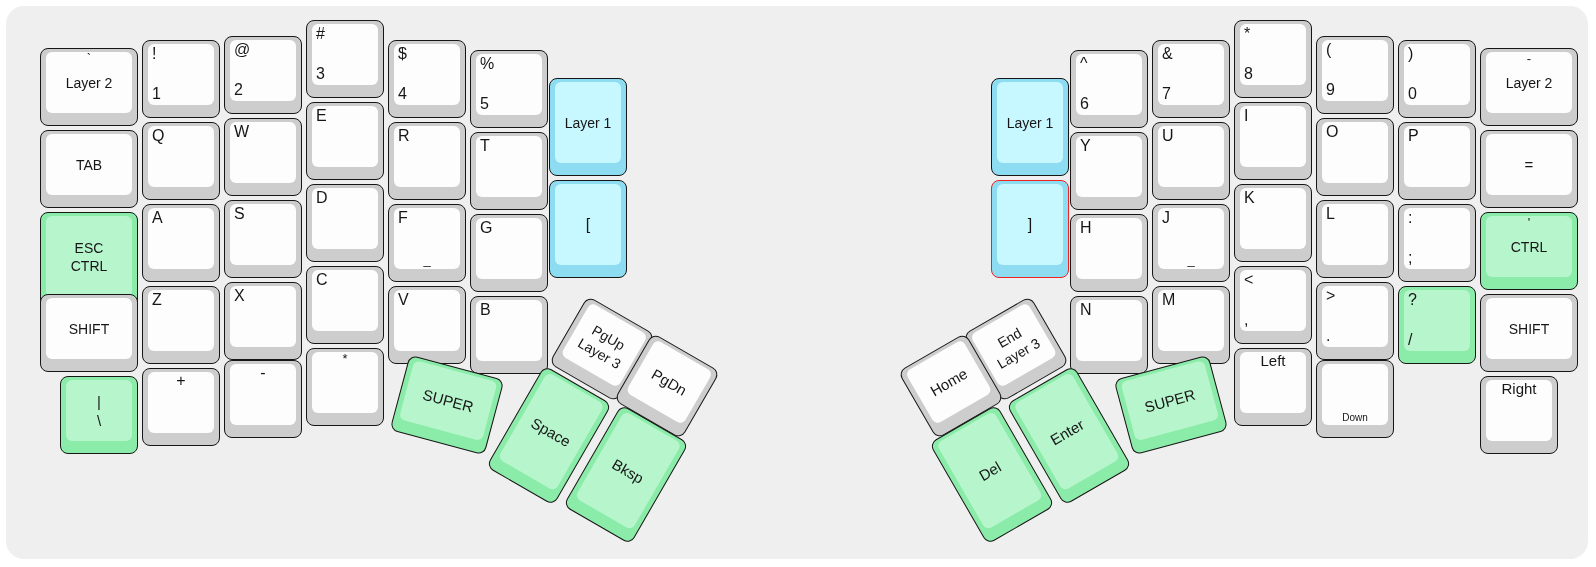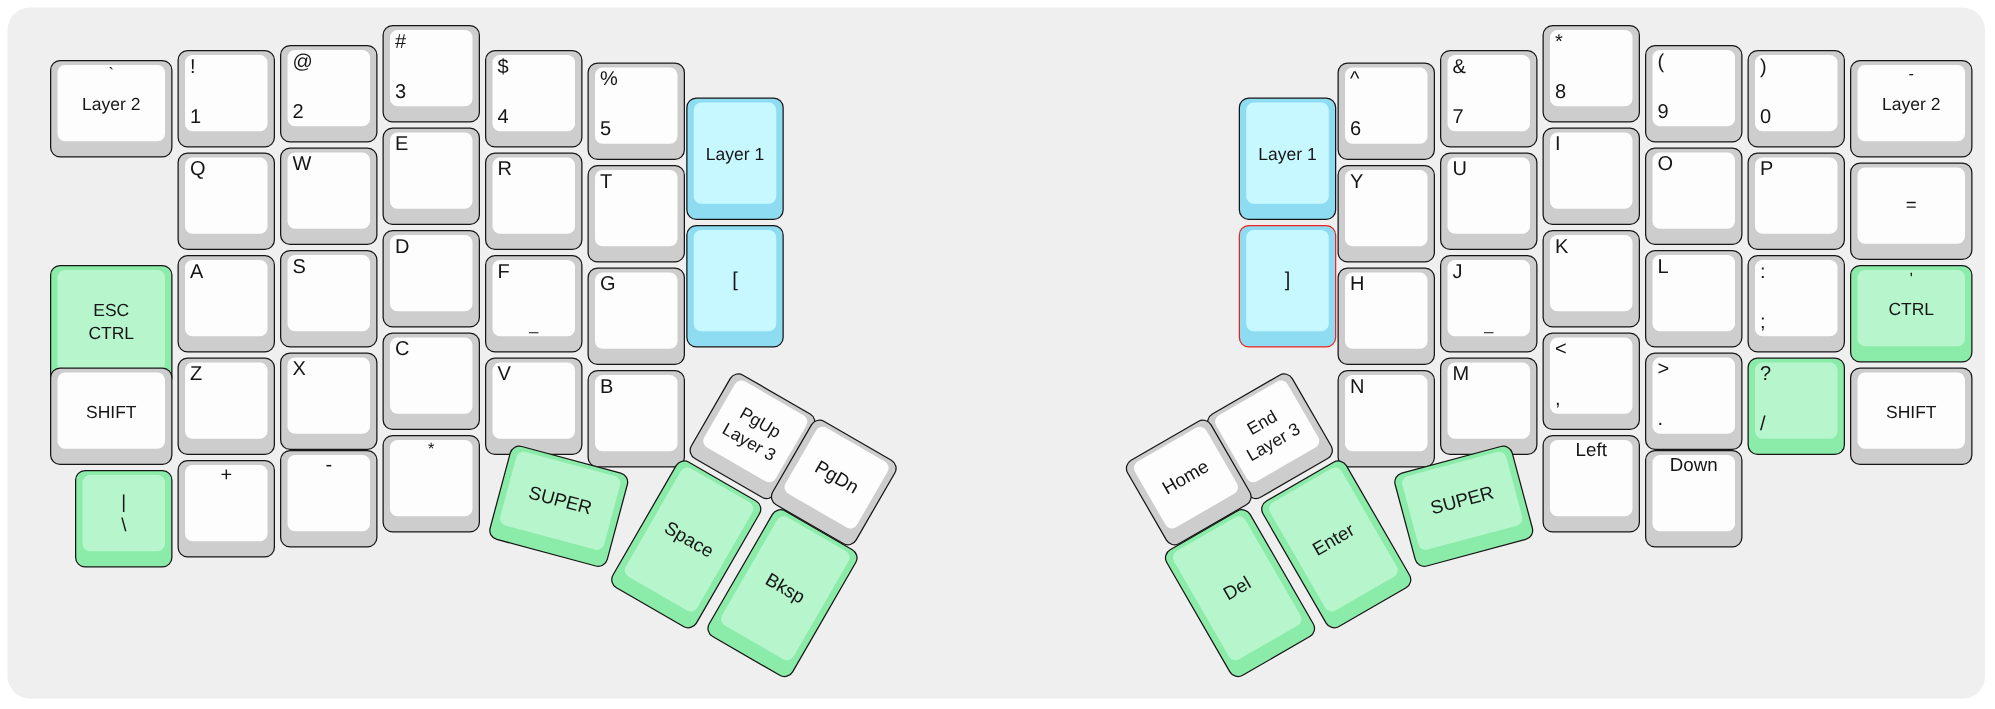--- a/index.html
+++ b/index.html
@@ -25,20 +25,24 @@
 </style>
 </head>
 <body>
 
 <div class="panel">
     <div class="key c-white" style="left: 34px; top: 42px; width: 98px; height: 78px;">
       <div class="face"></div>
       <span class="leg leg-tc">`</span>
       <span class="leg leg-c">Layer 2</span>
     </div>
+    <div class="key c-white" style="left: 34px; top: 124px; width: 98px; height: 78px;">
+      <div class="face"></div>
+      <span class="leg leg-c">TAB</span>
+    </div>
     <div class="key c-green" style="left: 34px; top: 206px; width: 98px; height: 98px;">
       <div class="face"></div>
       <span class="leg leg-c">ESC
 CTRL</span>
     </div>
     <div class="key c-white" style="left: 34px; top: 288px; width: 98px; height: 78px;">
       <div class="face"></div>
       <span class="leg leg-c">SHIFT</span>
     </div>
     <div class="key c-green" style="left: 54px; top: 370px; width: 78px; height: 78px;">
@@ -251,21 +255,21 @@
       <div class="face"></div>
       <span class="leg leg-tl">L</span>
     </div>
     <div class="key c-white" style="left: 1310px; top: 276px; width: 78px; height: 78px;">
       <div class="face"></div>
       <span class="leg leg-tl">&gt;</span>
       <span class="leg leg-bl">.</span>
     </div>
     <div class="key c-white" style="left: 1310px; top: 354px; width: 78px; height: 78px;">
       <div class="face"></div>
-      <span class="leg leg-tc" style="font-size: 15px;">Down</span>
+      <span class="leg leg-tc" style="font-size: 10px; margin-top: 48px;">Down</span>
     </div>
     <div class="key c-white" style="left: 1392px; top: 34px; width: 78px; height: 78px;">
       <div class="face"></div>
       <span class="leg leg-tl">)</span>
       <span class="leg leg-bl">0</span>
     </div>
     <div class="key c-white" style="left: 1392px; top: 116px; width: 78px; height: 78px;">
       <div class="face"></div>
       <span class="leg leg-tl">P</span>
     </div>
@@ -289,20 +293,24 @@
       <span class="leg leg-c" style="font-size: 15px;">=</span>
     </div>
     <div class="key c-green" style="left: 1474px; top: 206px; width: 98px; height: 78px;">
       <div class="face"></div>
       <span class="leg leg-tc">'</span>
       <span class="leg leg-c">CTRL</span>
     </div>
     <div class="key c-white" style="left: 1474px; top: 288px; width: 98px; height: 78px;">
       <div class="face"></div>
       <span class="leg leg-c">SHIFT</span>
+    </div>
+    <div class="key c-white" style="left: 1474px; top: 370px; width: 78px; height: 78px;">
+      <div class="face"></div>
+      <span class="leg leg-tc" style="font-size: 15px;">Right</span>
     </div>
     <div class="key c-green" style="left: 1116px; top: 360px; width: 98px; height: 78px; transform: rotate(-15deg);">
       <div class="face"></div>
       <span class="leg leg-c" style="font-size: 15px;">SUPER</span>
     </div>
     <div class="key c-white" style="left: 971px; top: 304px; width: 78px; height: 78px; transform: rotate(-30deg);">
       <div class="face"></div>
       <span class="leg leg-c">End
 Layer 3</span>
     </div>

